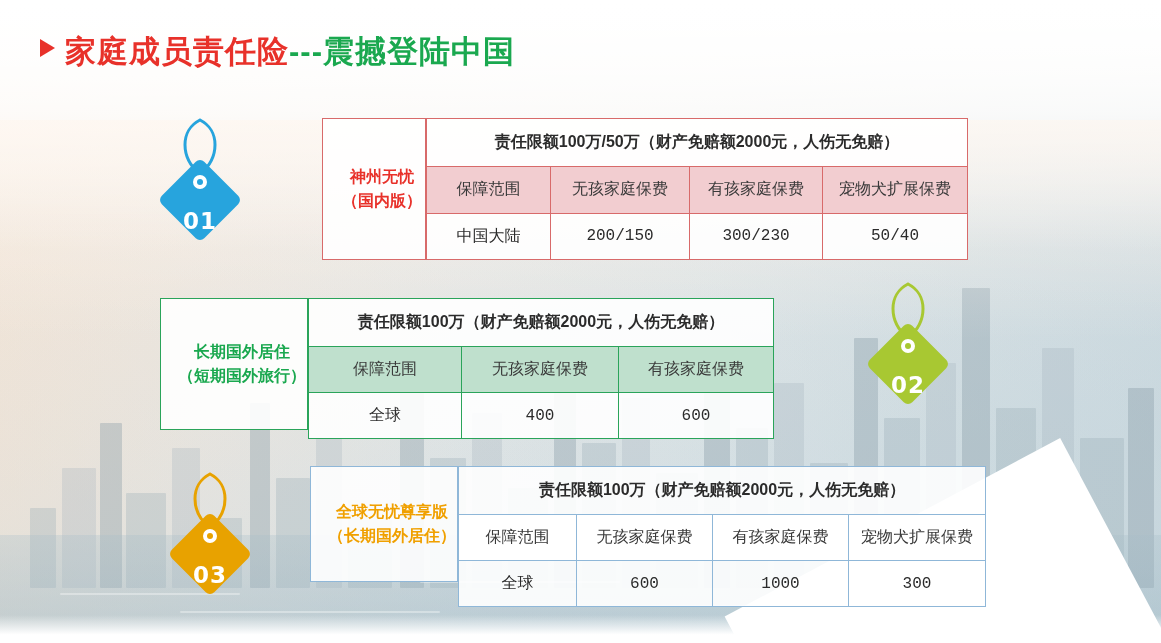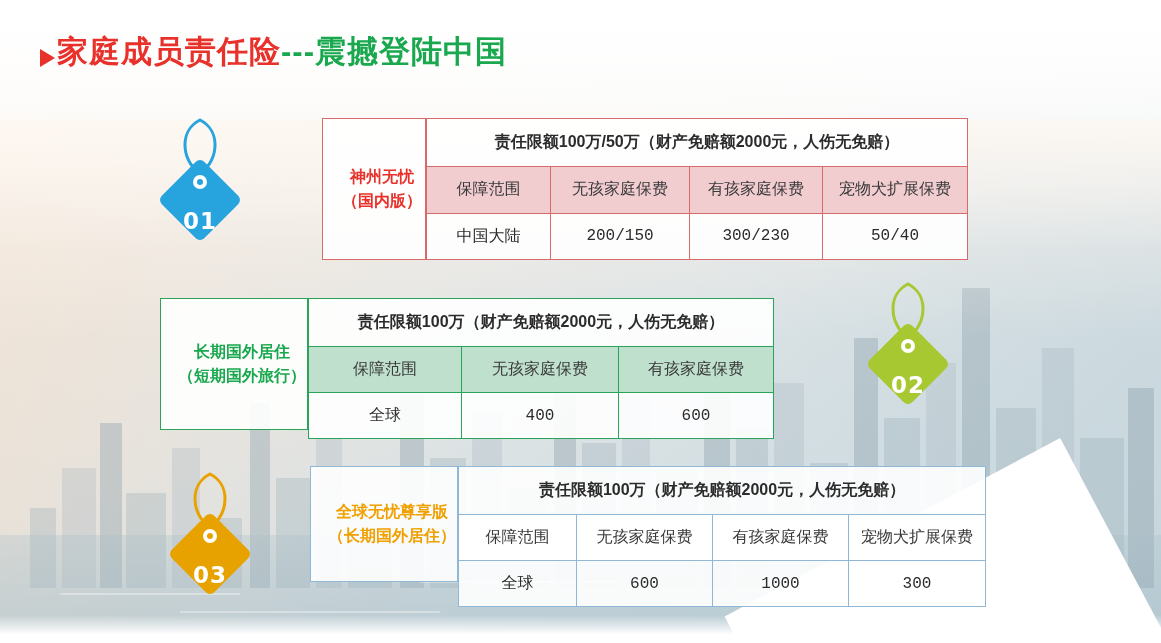--- a/index.html
+++ b/index.html
@@ -93,22 +93,22 @@
     left: 0; right: 0; bottom: 0; height: 28px;
     background: linear-gradient(to bottom, rgba(255,255,255,0.0), #ffffff 70%);
   }
 
   
   .title-row {
     position: absolute;
     left: 40px;
     top: 36px;
     display: flex;
-    align-items: flex-end;
-    gap: 2px;
+    align-items: flex-start;
+    gap: 10px;
     z-index: 12;
   }
   .title-arrow {
     width: 0; height: 0;
     border-left: 15px solid #e8312a;
     border-top: 9px solid transparent;
     border-bottom: 9px solid transparent;
     margin-top: 3px;
   }
   .title-text {

